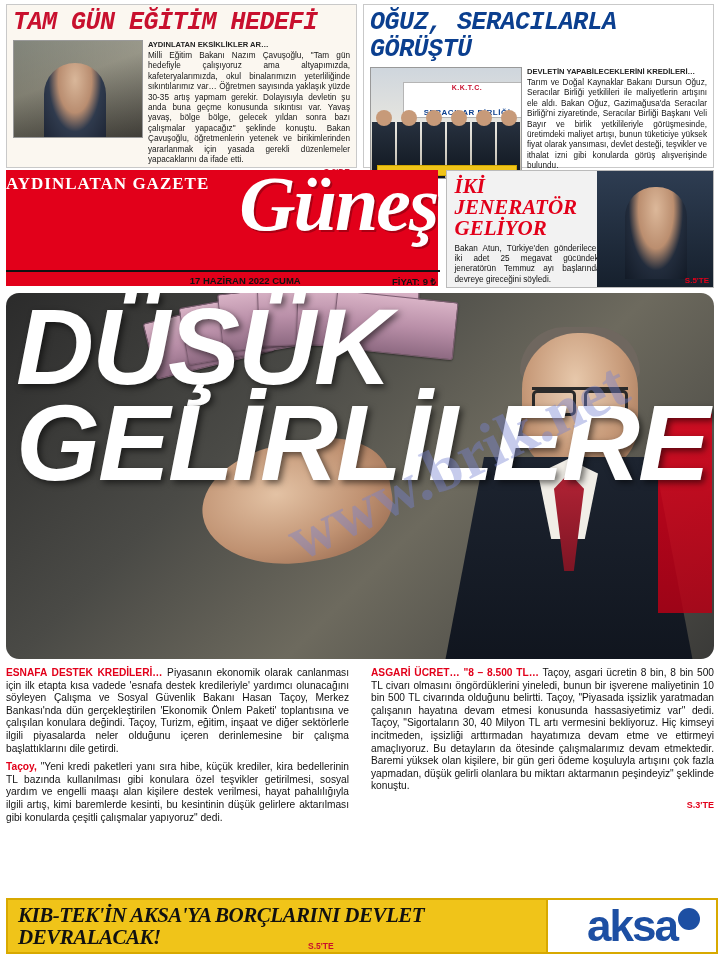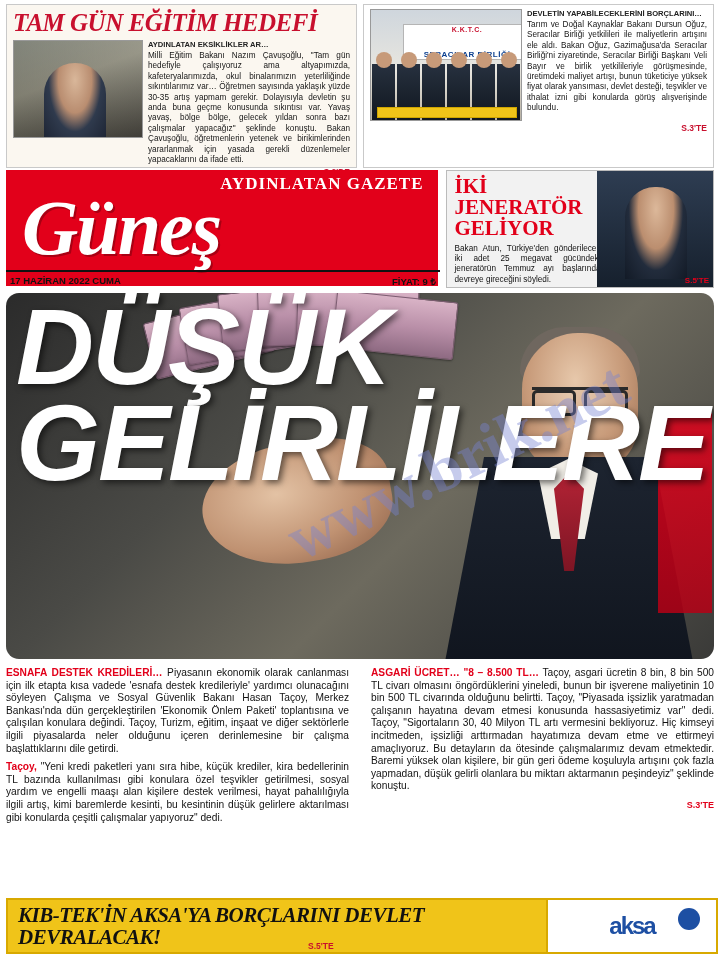--- a/index.html
+++ b/index.html
@@ -13,21 +13,21 @@
   }
   .page{position:relative;width:720px;height:960px;overflow:hidden;}
 
   
   .top-strip{display:flex;width:720px;height:168px;box-sizing:border-box;padding:4px 6px 0 6px;gap:6px;}
   .teaser{position:relative;box-sizing:border-box;}
   .teaser-left{width:352px;border:1px solid #c9c9c9;background:#fbf7f0;padding:4px 6px;}
   .teaser-right{width:352px;border:1px solid #c9c9c9;background:#ffffff;padding:4px 6px;}
 
   .teaser-head{
-    font-family:Liberation Serif, serif;
+    font-family:Liberation Mono, monospace;
     font-weight:bold;
     font-style:italic;
     color:#c8102e;
     font-size:25px;
     line-height:27px;
     letter-spacing:-0.5px;
     margin:0 0 4px 0;
   }
   .teaser-head.blue{color:#0b3f8f;}
   .teaser-sub{
@@ -63,43 +63,43 @@
   .yellow-bar{position:absolute;left:6px;bottom:2px;width:138px;height:9px;background:#f0c419;border:1px solid #cfa500;}
   .teaser-text{font-size:8.2px;line-height:10.4px;text-align:justify;color:#161616;}
   .page-ref{
     text-align:right;font-size:8.5px;font-weight:bold;color:#c8102e;margin-top:2px;
   }
 
   
   .masthead{position:relative;width:720px;height:122px;box-sizing:border-box;padding:0 6px;display:flex;}
   .logo-box{
     position:relative;width:434px;height:116px;background:#e2001a;margin-top:2px;
-    display:flex;flex-direction:column;justify-content:flex-start;
+    display:flex;flex-direction:row;justify-content:flex-start;
   }
   .aydinlatan{
     color:#fff;text-align:right;font-size:17px;font-weight:bold;letter-spacing:1px;
     font-family:"Liberation Serif", serif;padding:4px 14px 0 0;
   }
   .gunes{
     color:#ffffff;font-family:"Liberation Serif", serif;font-style:italic;font-weight:bold;
     font-size:78px;line-height:68px;padding-left:16px;letter-spacing:-2px;
     text-shadow:2px 2px 0 rgba(0,0,0,.25);
   }
   .logo-meta{
-    position:absolute;left:0;bottom:-20px;width:434px;display:flex;justify-content:space-between;
+    position:absolute;left:0;bottom:-20px;width:434px;display:flex;justify-content:flex-end;
     font-size:9.5px;font-weight:bold;color:#111;padding:3px 4px 0 4px;box-sizing:border-box;
     border-top:2px solid #111;
   }
   .logo-meta .mid{font-weight:normal;color:#333;margin-top:20px;}
   .mast-right{
     width:268px;height:116px;margin-top:2px;margin-left:8px;border:1px solid #bbb;
     background:#f2f2f2;position:relative;overflow:hidden;
   }
   .mr-head{
-    color:#e2001a;font-family:"Liberation Serif", serif;font-weight:bold;
+    color:#e2001a;font-family:"Liberation Serif", serif;font-weight:bold;font-style:italic;
     font-size:21px;line-height:21px;padding:5px 0 0 8px;width:150px;
   }
   .mr-text{font-size:8.2px;line-height:10.2px;padding:5px 8px 0 8px;width:146px;text-align:justify;}
   .mr-photo{
     position:absolute;right:0;top:0;width:116px;height:116px;
     background:linear-gradient(180deg,#2e3d52 0%,#16202d 100%);
   }
   .mr-photo::after{
     content:"";position:absolute;left:28px;top:16px;width:62px;height:92px;border-radius:30px 30px 0 0;
     background:radial-gradient(ellipse at 50% 24%,#dcb89a 0%,#bb8e6f 40%,#222c3c 62%,#121a26 100%);
@@ -205,21 +205,21 @@
   .bb-text{
     flex:1;font-family:"Liberation Serif", serif;font-style:italic;font-weight:bold;
     font-size:21px;color:#111;padding-left:10px;letter-spacing:-0.5px;line-height:22px;
   }
   .bb-ref{position:absolute;left:300px;bottom:1px;font-size:8.5px;font-weight:bold;color:#c8102e;}
   .aksa{
     width:168px;height:52px;background:#ffffff;display:flex;align-items:center;justify-content:center;
     border-left:2px solid #d8a900;position:relative;
   }
   .aksa .a-text{
-    font-family:"Liberation Sans", sans-serif;font-weight:bold;font-size:24px;color:#1d4fa3;letter-spacing:-2px;
+    font-family:"Liberation Sans", sans-serif;font-weight:bold;font-size:44px;color:#1d4fa3;letter-spacing:-2px;
   }
   .aksa .a-dot{
     position:absolute;right:16px;top:8px;width:22px;height:22px;border-radius:50%;
     background:#1d4fa3;
   }
 </style>
 </head>
 <body>
 
 <div class="page">
@@ -232,38 +232,39 @@
         <div class="teaser-photo photo-man"></div>
         <div>
           <div class="teaser-sub">AYDINLATAN EKSİKLİKLER AR…</div>
           <div class="teaser-text">Milli Eğitim Bakanı Nazım Çavuşoğlu, "Tam gün hedefiyle çalışıyoruz ama altyapımızda, kafeteryalarımızda, okul binalarımızın yeterliliğinde sıkıntılarımız var… Öğretmen sayısında yaklaşık yüzde 30-35 artış yapmam gerekir. Dolayısıyla devletin şu anda buna geçme konusunda sıkıntısı var. Yavaş yavaş, bölge bölge, gelecek yıldan sonra bazı çalışmalar yapacağız" şeklinde konuştu. Bakan Çavuşoğlu, öğretmenlerin yetenek ve birikimlerinden yararlanmak için yasada gerekli düzenlemeler yapacaklarını da ifade etti.</div>
         </div>
       </div>
       <div class="page-ref">S.2'DE</div>
     </div>
 
     <div class="teaser teaser-right">
+      <div class="teaser-head blue">OĞUZ, SERACILARLA GÖRÜŞTÜ</div>
       <div class="teaser-body">
         <div class="photo-group">
           <div class="banner-kktc">
             <span>K.K.T.C.</span>
             <span class="b2">SERACILAR BİRLİĞİ</span>
           </div>
           <div class="people-row">
               <i></i>
               <i></i>
               <i></i>
               <i></i>
               <i></i>
               <i></i>
             </div>
           <div class="yellow-bar"></div>
         </div>
         <div>
-          <div class="teaser-sub">DEVLETİN YAPABİLECEKLERİNİ BORÇLARINI…</div>
+          <div class="teaser-sub">DEVLETİN YAPABİLECEKLERİNİ KREDİLERİ…</div>
           <div class="teaser-text">Tarım ve Doğal Kaynaklar Bakanı Dursun Oğuz, Seracılar Birliği yetkilileri ile maliyetlerin artışını ele aldı. Bakan Oğuz, Gazimağusa'da Seracılar Birliği'ni ziyaretinde, Seracılar Birliği Başkanı Veli Bayır ve birlik yetkilileriyle görüşmesinde, üretimdeki maliyet artışı, bunun tüketiciye yüksek fiyat olarak yansıması, devlet desteği, teşvikler ve ithalat izni gibi konularda görüş alışverişinde bulundu.</div>
         </div>
       </div>
       <div class="page-ref">S.3'TE</div>
     </div>
   </div>
 
   <div class="masthead">
     <div class="logo-box">
       <div class="aydinlatan">AYDINLATAN GAZETE</div>

